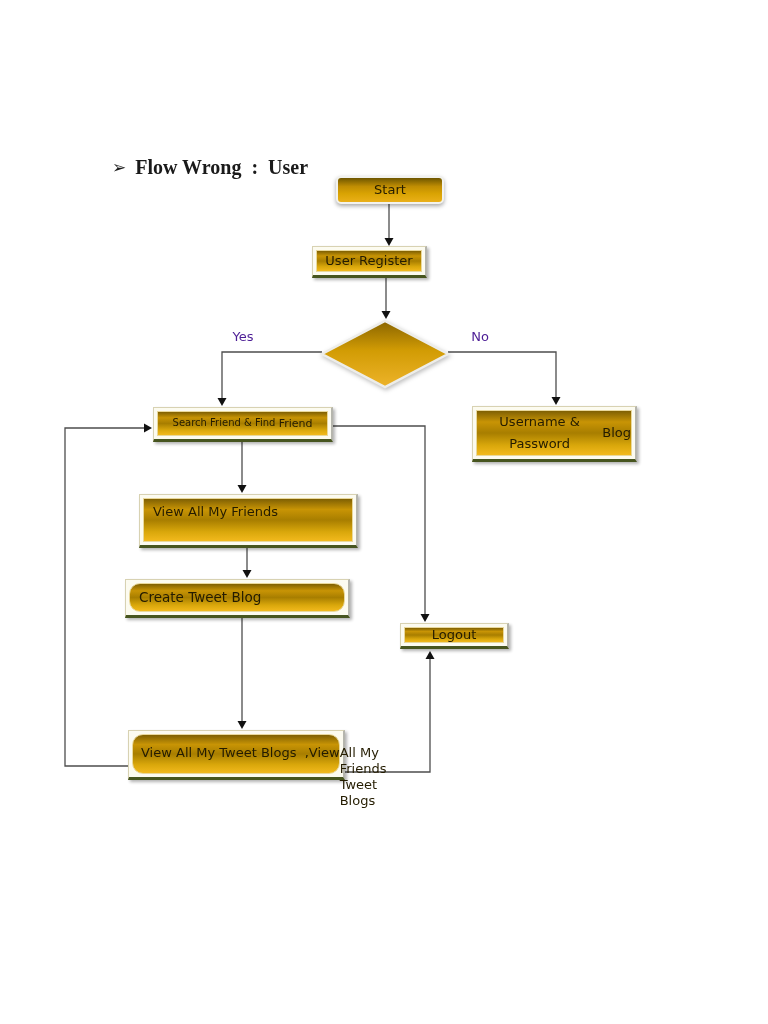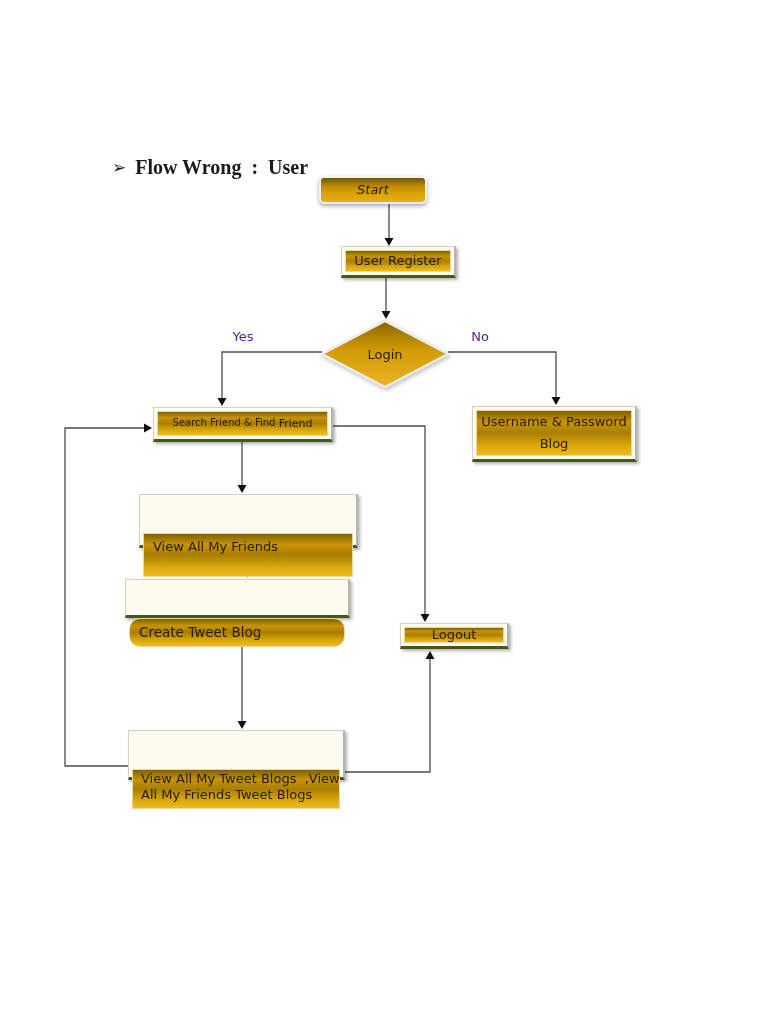--- a/index.html
+++ b/index.html
@@ -33,23 +33,22 @@
     display:flex;align-items:center;justify-content:center;
     text-align:center;line-height:1.25;
   }
   .node.rounded{border:2px solid #f2f2ee;border-radius:5px;padding:0;
     box-shadow:0 2px 4px rgba(0,0,0,0.35);}
   .node.rounded .node-inner{border-radius:3px;border:none;
     background:linear-gradient(180deg,#6e5600 0%,#c08d03 35%,#d9a303 65%,#eab019 100%);}
   .node.top-left .node-inner{
     align-items:flex-start;justify-content:flex-start;text-align:left;
     padding:5px 9px;
-    margin-top:35px;
   }
-  .two-line{display:flex;flex-direction:column;}
+  .two-line{display:flex;flex-direction:row;}
   .pre{white-space:pre;}
   .mixed-label .small{font-size:10px;}
   .mixed-label .big{font-size:11px;}
   .edge-label{
     position:absolute;z-index:2;font-size:13px;color:#4c1d95;
     width:40px;text-align:center;
   }
   .diamond-wrap{position:absolute;left:315px;top:314px;width:140px;height:80px;z-index:2;}
   .diamond-wrap svg{filter:drop-shadow(1px 2px 2px rgba(0,0,0,0.25));}
   .diamond-label{
@@ -95,40 +94,39 @@
     <path d="M556 405 l-4.5 -8 h9 z"></path>
     <path d="M425 622 l-4.5 -8 h9 z"></path>
     <path d="M242 493 l-4.5 -8 h9 z"></path>
     <path d="M247 578 l-4.5 -8 h9 z"></path>
     <path d="M242 729 l-4.5 -8 h9 z"></path>
     <path d="M430 651 l-4.5 8 h9 z"></path>
     <path d="M152 428 l-8 -4.5 v9 z"></path>
   </g>
 </svg>
 
-<div class="node rounded" style="left:319px;top:176px;width:108px;height:28px;font-style:italic;">
+<div class="node rounded" style="left:336px;top:176px;width:108px;height:28px;">
   <div class="node-inner">Start</div>
 </div>
 
-<div class="node" style="left:341px;top:246px;width:115px;height:32px;">
+<div class="node" style="left:312px;top:246px;width:115px;height:32px;">
   <div class="node-inner">User Register</div>
 </div>
 
 <div class="diamond-wrap">
   <svg width="140" height="80" viewBox="0 0 140 80">
     <defs>
       <linearGradient id="goldGrad" x1="0" y1="0" x2="0" y2="1">
         <stop offset="0" stop-color="#8a6500"></stop>
         <stop offset="0.45" stop-color="#d29c04"></stop>
         <stop offset="1" stop-color="#edb32a"></stop>
       </linearGradient>
     </defs>
     <polygon points="70,7 133,40 70,73 7,40" fill="url(#goldGrad)" stroke="#ededea" stroke-width="2.5"></polygon>
   </svg>
-  <div class="diamond-label">Login</div>
 </div>
 
 <div class="edge-label" style="left:223px;top:329px;">Yes</div>
 <div class="edge-label" style="left:460px;top:329px;">No</div>
 
 <div class="node" style="left:153px;top:407px;width:180px;height:35px;">
   <div class="node-inner mixed-label">
     <span class="small pre">Search Friend &amp; Find </span>
     <span class="big">Friend</span>
   </div>
@@ -147,17 +145,17 @@
 
 <div class="node top-left" style="left:125px;top:579px;width:225px;height:39px;">
   <div class="node-inner" style="font-size:13.5px;border-radius:11px;">Create Tweet Blog</div>
 </div>
 
 <div class="node" style="left:400px;top:623px;width:109px;height:26px;">
   <div class="node-inner">Logout</div>
 </div>
 
 <div class="node top-left" style="left:128px;top:730px;width:217px;height:50px;">
-  <div class="node-inner two-line" style="line-height:16px;align-items:flex-start;justify-content:flex-start;text-align:left;padding:1px 8px;">
+  <div class="node-inner two-line" style="line-height:16px;align-items:flex-start;justify-content:flex-start;text-align:left;padding:10px 8px;border-radius:11px;">
     <span class="pre">View All My Tweet Blogs  ,View</span>
     <span>All My Friends Tweet Blogs</span>
   </div>
 </div>
 
 </body></html>

